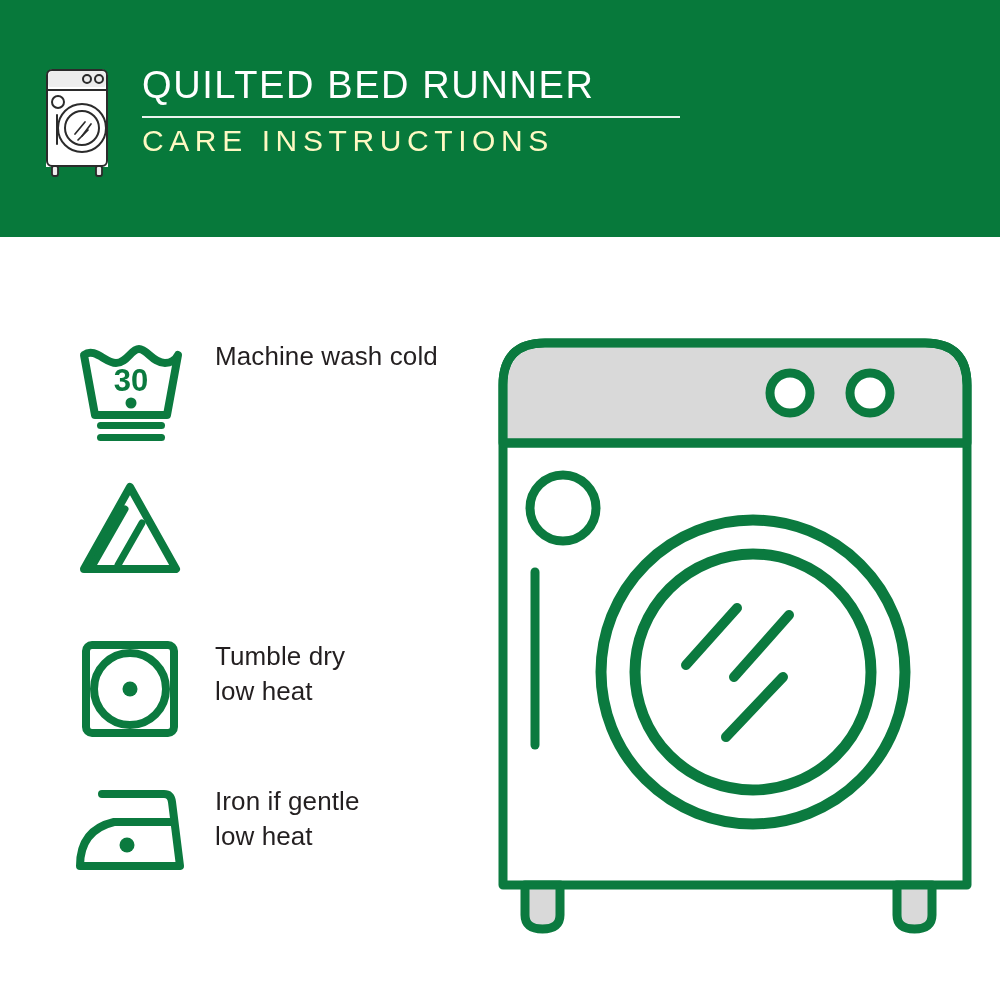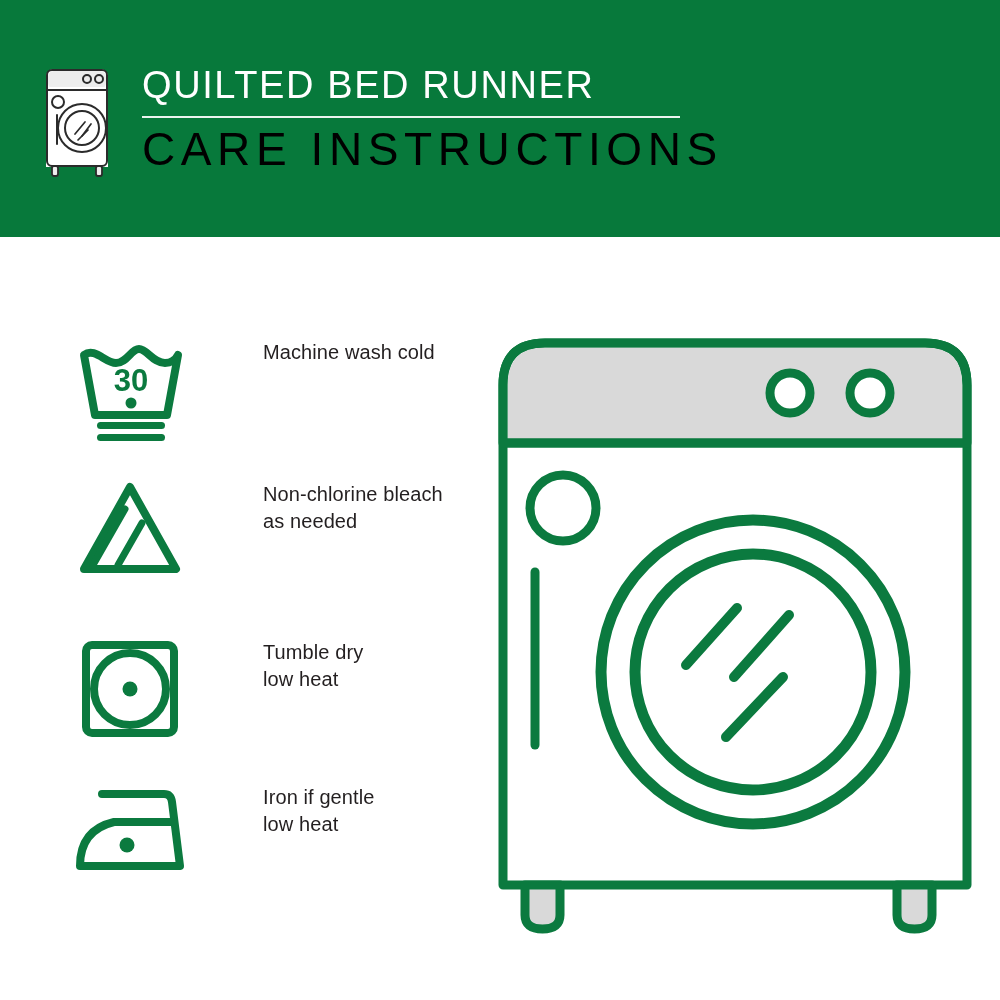--- a/index.html
+++ b/index.html
@@ -28,42 +28,41 @@
     letter-spacing:1.6px;
     line-height:1.0;
     white-space:nowrap;
     padding-bottom:8px;
   }
   .title-rule {
     width:538px; height:2px; background:#ffffff; opacity:.92;
     margin:4px 0 8px 0;
   }
   .title-sub {
-    color:#000000;
-    font-size:46px;
+    color:#fef9c3;
+    font-size:30px;
     font-weight:400;
     letter-spacing:5.6px;
     line-height:1.0;
     white-space:nowrap;
   }
 
   
   .care-list { position:absolute; left:0; top:237px; width:470px; height:763px; }
   .care-row {
     position:absolute; left:0; width:470px; display:flex; align-items:flex-start;
   }
   .care-row .sym {
     width:170px; flex:0 0 170px; display:flex; justify-content:center;margin-left:45px;
   }
   .care-row .txt {
     flex:1; color:#231f20;
-    font-size:20px; line-height:1.33;
+    font-size:26px; line-height:1.33;
     letter-spacing:.1px;
     padding-top:2px;
-    margin-left:48px;
   }
   .care-row .txt div { white-space:nowrap; }
 
   #row-wash   { top:100px; }
   #row-bleach { top:242px; }
   #row-dry    { top:400px; }
   #row-iron   { top:545px; }
 
   
   .machine { position:absolute; left:485px; top:325px; width:500px; height:610px; }
@@ -121,24 +120,20 @@
     </div>
 
     <div class="care-row" id="row-bleach">
       <div class="sym">
         <svg viewBox="0 0 110 100" width="110" height="100">
           <path d="M55 8 L101 90 L9 90 Z" fill="none" stroke="#0b7a3f" stroke-width="8" stroke-linejoin="round"></path>
           <line x1="50" y1="30" x2="18" y2="86" stroke="#0b7a3f" stroke-width="7" stroke-linecap="round"></line>
           <line x1="67" y1="44" x2="43" y2="86" stroke="#0b7a3f" stroke-width="7" stroke-linecap="round"></line>
         </svg>
       </div>
-      <div class="txt">
-        <div>Non-chlorine bleach</div>
-        <div>as needed</div>
-      </div>
     </div>
 
     <div class="care-row" id="row-dry">
       <div class="sym">
         <svg viewBox="0 0 104 104" width="104" height="104">
           <rect x="8" y="8" width="88" height="88" rx="6" fill="none" stroke="#0b7a3f" stroke-width="8"></rect>
           <circle cx="52" cy="52" r="36" fill="none" stroke="#0b7a3f" stroke-width="8"></circle>
           <circle cx="52" cy="52" r="7.5" fill="#0b7a3f"></circle>
         </svg>
       </div>

